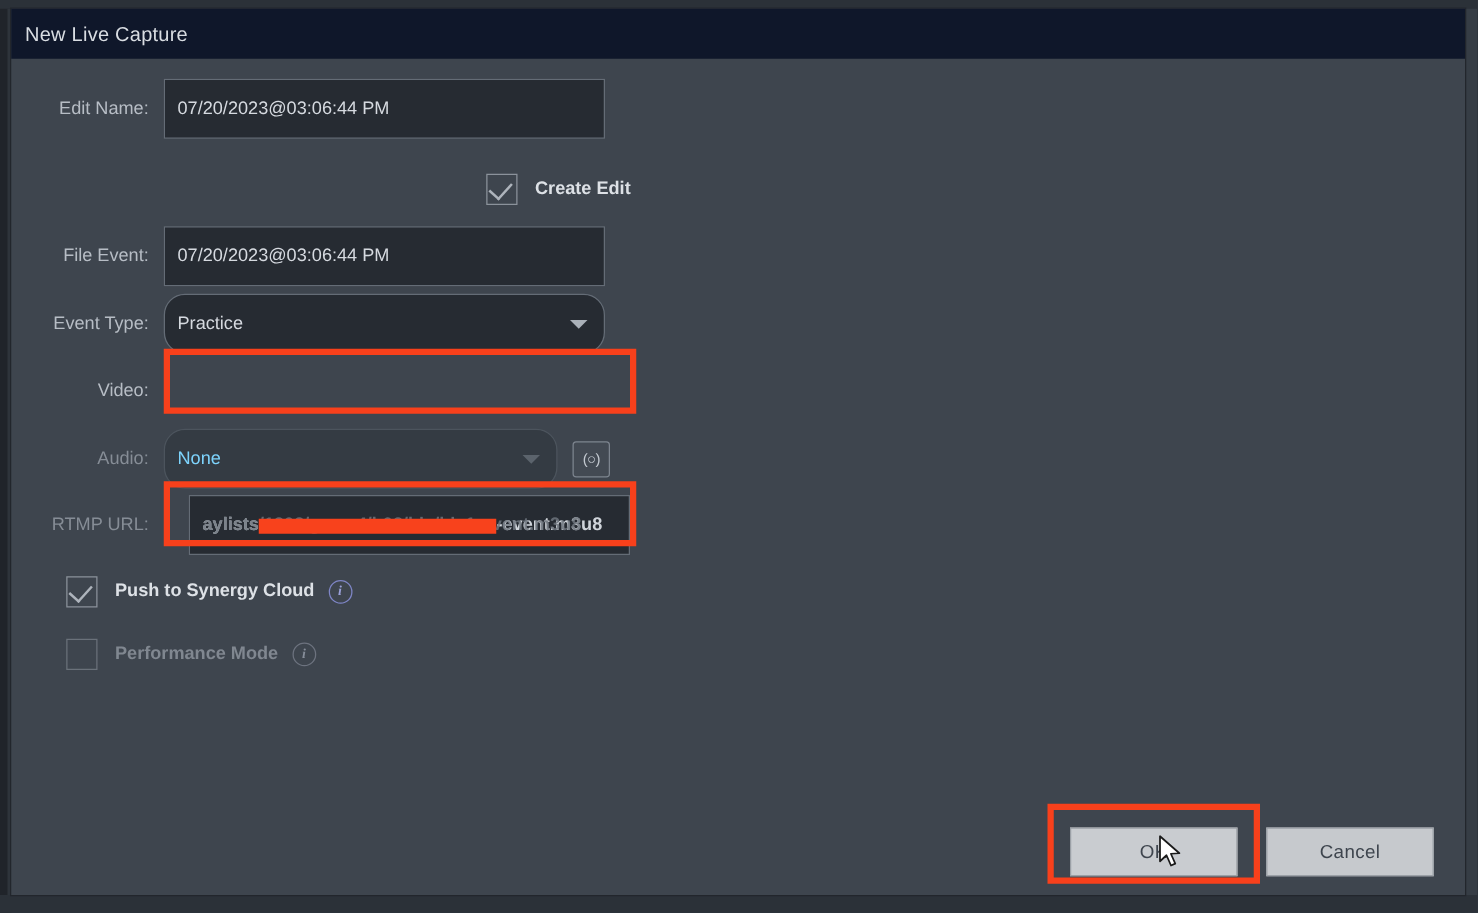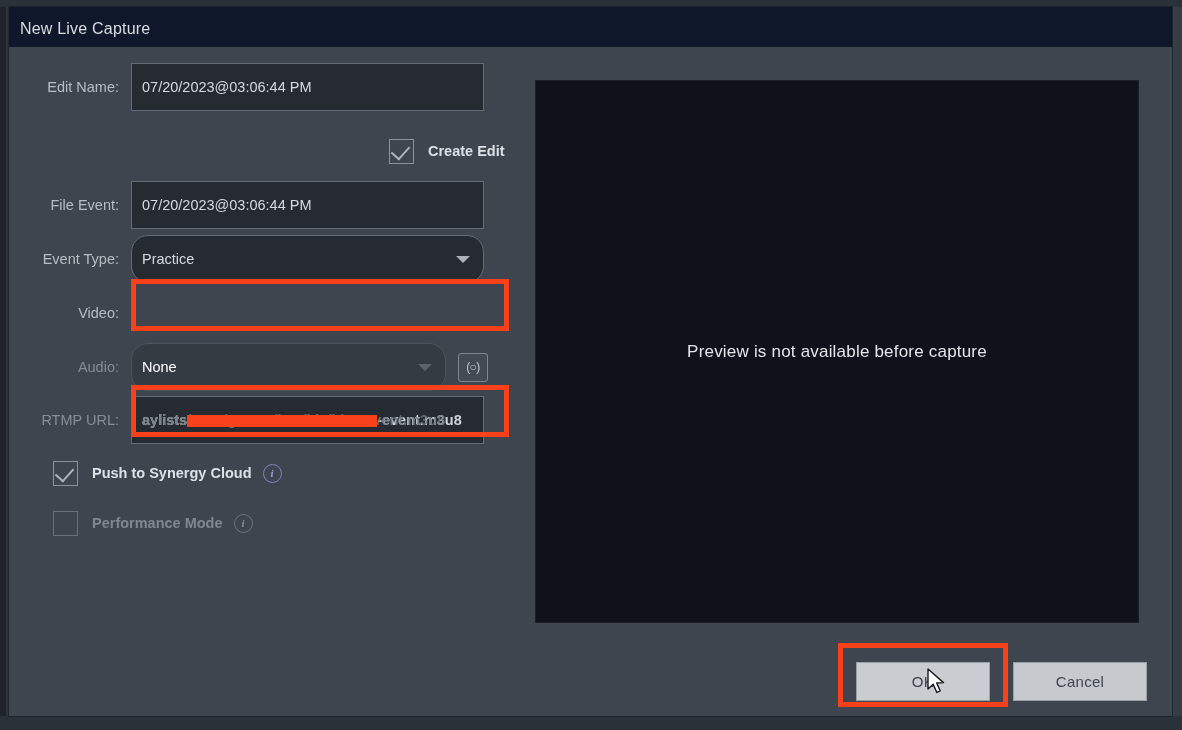--- a/index.html
+++ b/index.html
@@ -117,21 +117,21 @@
     font-size: 14.5px;
     display: flex;
     align-items: center;
     padding: 0 10px;
     position: relative;
   }
   .field.text { width: 353px; }
   .field.select { width: 353px; padding-right: 30px; border-radius: 17px; }
   .field.select.big { font-size: 15px; }
   .field.disabled {
-    color: #ffffff;
+    color: #7dd3fc;
     border-color: #4c545d;
     background: #343b43;
   }
   .caret {
     position: absolute;
     right: 13px; top: 50%;
     margin-top: -3px;
     width: 0; height: 0;
     border-left: 7px solid transparent;
     border-right: 7px solid transparent;
@@ -340,21 +340,21 @@
 
       <div class="row" style="top:302px;">
         <div class="row-label dim">Audio:</div>
         <div class="field select disabled" style="width:315px;">
           <span>None</span>
           <span class="caret dim"></span>
         </div>
         <div id="audio-icon-btn">(○)</div>
       </div>
 
-      <div class="row" style="top:355px;">
+      <div class="row" style="top:355px;gap:20px;">
         <div class="row-label dim">RTMP URL:</div>
         <div class="field text">
           <span id="rtmp-ghost">aylists/1302/game4/h02/hls/hls1-event.m3u8</span>
           <span id="rtmp-value">
             <span>aylists</span>
               <span id="rtmp-redaction"></span>
               <span>-event.m3u8</span>
           </span>
         </div>
       </div>
@@ -368,23 +368,20 @@
       </div>
 
       <div class="cb-row" style="top:463px;">
         <div class="cb-box dim"></div>
         <div class="cb-label dim">Performance Mode</div>
         <div class="info-icon dim">i</div>
       </div>
 
     </div>
 
-    <div id="preview">
-      <div id="preview-text">Preview is not available before capture</div>
-    </div>
 
     <div class="btn" id="btn-ok">OK</div>
     <div class="btn" id="btn-cancel">Cancel</div>
 
   </div>
 </div>
 
 <div class="hl" id="hl-video"></div>
 <div class="hl" id="hl-rtmp"></div>
 <div class="hl" id="hl-ok"></div>

